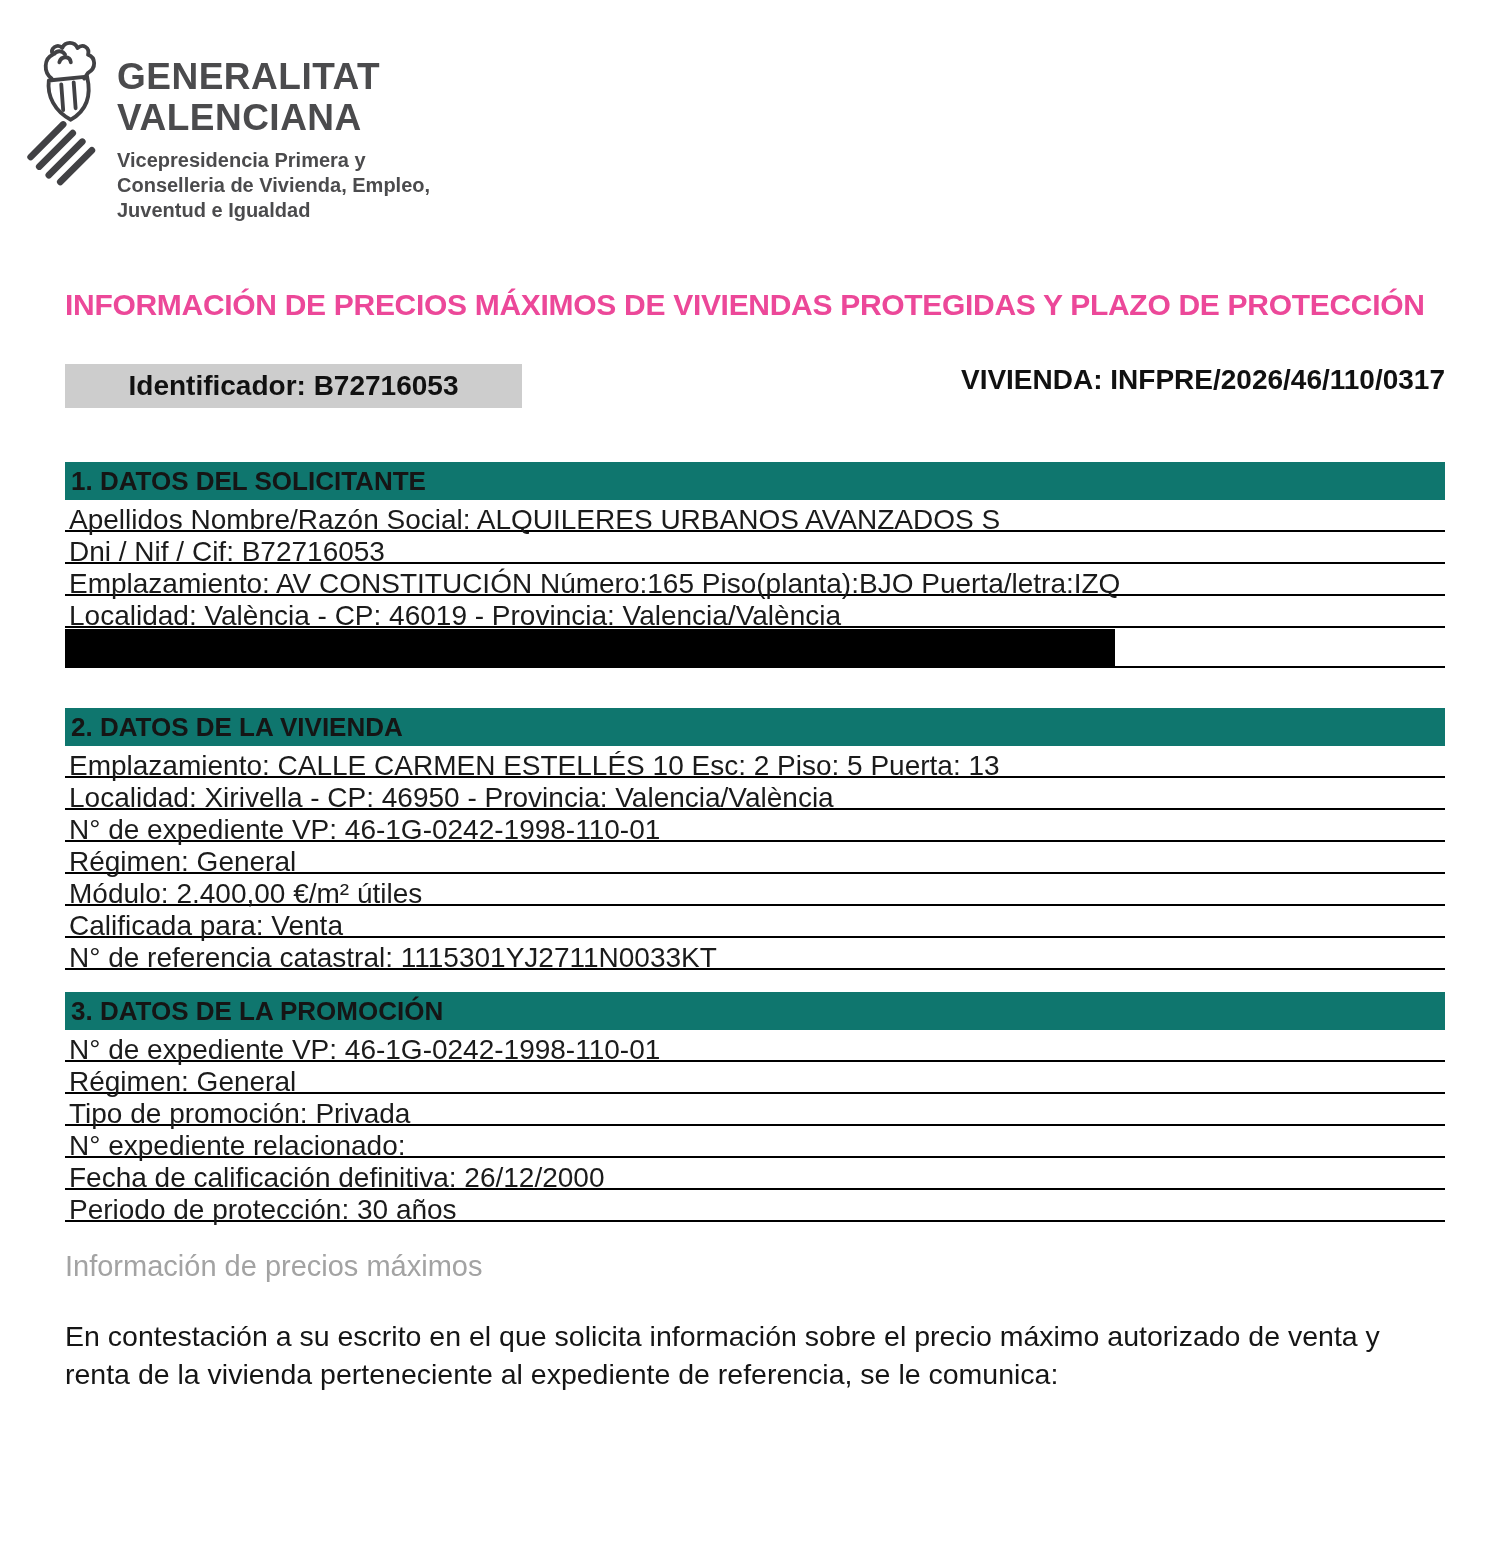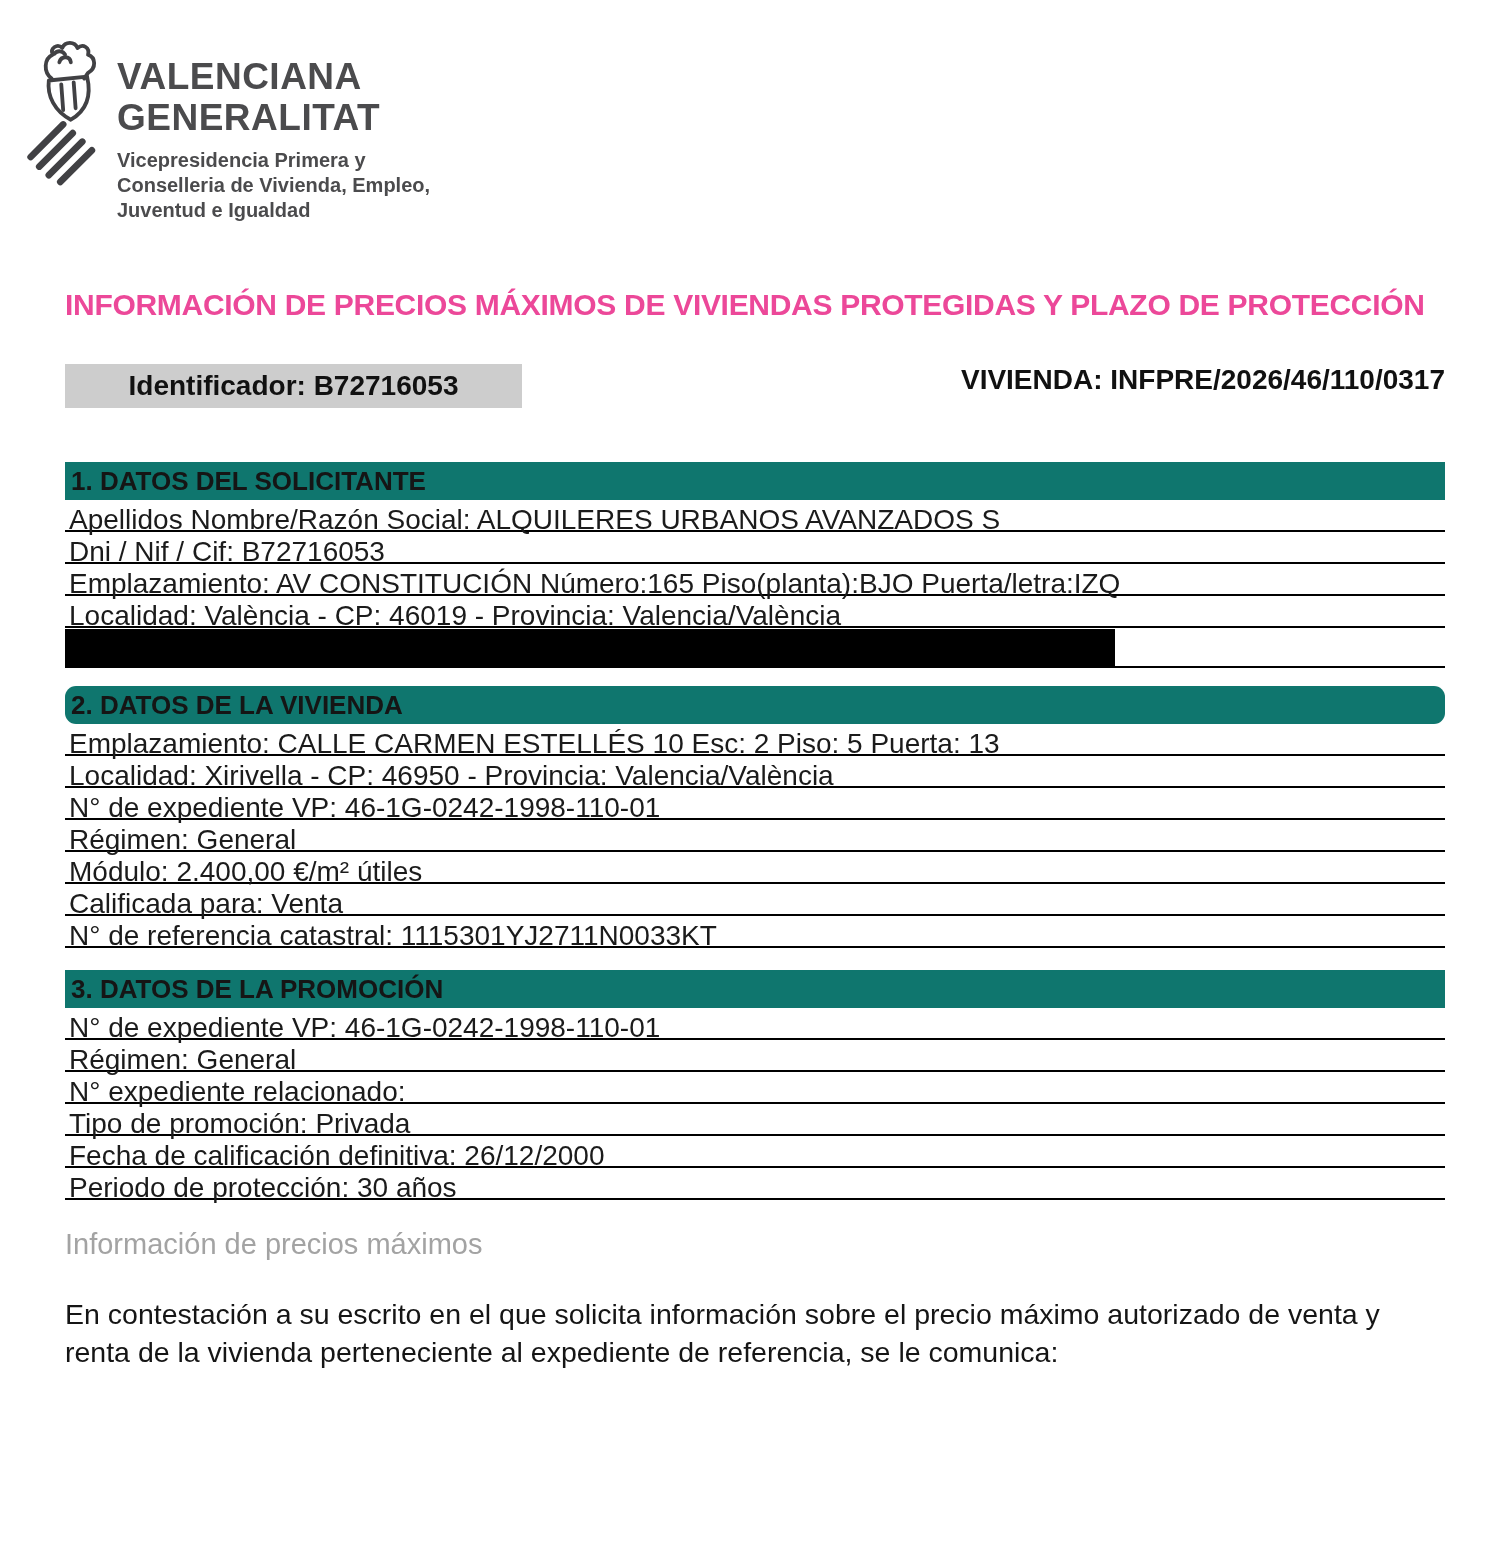--- a/index.html
+++ b/index.html
@@ -21,21 +21,21 @@
   .doc-title { margin-top:70px; font-size:30px; font-weight:bold; letter-spacing:-0.3px; white-space:nowrap; color:#ec4899; }
 
   
   .ref-row { display:flex; justify-content:space-between; align-items:flex-start; margin-top:42px; }
   .id-box { width:457px; height:44px; background:#cdcdcd; text-align:center; line-height:44px; font-weight:bold; font-size:28px; color:#111; }
   .vivienda-ref { font-weight:bold; font-size:28px; color:#111; }
 
   
   .section-header { height:38px; background:#0f766e; font-weight:bold; font-size:26px; line-height:38px; padding-left:6px; color:#151515; }
   .mt-s1 { margin-top:54px; }
-  .mt-s2 { margin-top:18px;border-radius:11px; }
+  .mt-s2 { margin-top:40px; }
   .mt-s3 { margin-top:22px; }
   .field-row { height:32px; border-bottom:2px solid #000; font-size:28px; line-height:39px; padding-left:4px; white-space:nowrap; }
   .redacted-row { height:40px; border-bottom:2px solid #000; position:relative; }
   .redacted-bar { position:absolute; left:0; top:1px; width:1050px; height:37px; background:#000; }
 
   
   .footer-note { margin-top:28px; text-align:left; font-size:29px; color:#a3a3a3; }
   .closing { margin-top:34px; font-size:28.5px; line-height:38px; color:#151515; max-width:1390px; }
 </style>
 </head>
@@ -57,22 +57,22 @@
       </g>
 
       <g stroke="#414144" stroke-width="7" stroke-linecap="round" fill="none">
         <line x1="42" y1="88" x2="8" y2="122"></line>
         <line x1="52" y1="97" x2="17" y2="132"></line>
         <line x1="62" y1="106" x2="27" y2="141"></line>
         <line x1="72" y1="115" x2="39" y2="148"></line>
       </g>
     </svg>
     <div class="logo-text">
+      <div class="org-name">GENERALITAT</div>
       <div class="org-name">VALENCIANA</div>
-      <div class="org-name">GENERALITAT</div>
       <div class="dept">
         <div>Vicepresidencia Primera y</div>
         <div>Conselleria de Vivienda, Empleo,</div>
         <div>Juventud e Igualdad</div>
       </div>
     </div>
   </div>
 
   <div class="content">
 
@@ -97,22 +97,22 @@
     <div class="field-row">Localidad: Xirivella - CP: 46950 - Provincia: Valencia/València</div>
     <div class="field-row">N° de expediente VP: 46-1G-0242-1998-110-01</div>
     <div class="field-row">Régimen: General</div>
     <div class="field-row">Módulo: 2.400,00 €/m² útiles</div>
     <div class="field-row">Calificada para: Venta</div>
     <div class="field-row">N° de referencia catastral: 1115301YJ2711N0033KT</div>
 
     <div class="section-header mt-s3">3. DATOS DE LA PROMOCIÓN</div>
     <div class="field-row">N° de expediente VP: 46-1G-0242-1998-110-01</div>
     <div class="field-row">Régimen: General</div>
+    <div class="field-row">Tipo de promoción: Privada</div>
     <div class="field-row">N° expediente relacionado:</div>
-    <div class="field-row">Tipo de promoción: Privada</div>
     <div class="field-row">Fecha de calificación definitiva: 26/12/2000</div>
     <div class="field-row">Periodo de protección: 30 años</div>
 
     <div class="footer-note">Información de precios máximos</div>
     <div class="closing">En contestación a su escrito en el que solicita información sobre el precio máximo autorizado de venta y renta de la vivienda perteneciente al expediente de referencia, se le comunica:</div>
 
   </div>
 </div>
 
 </body></html>

